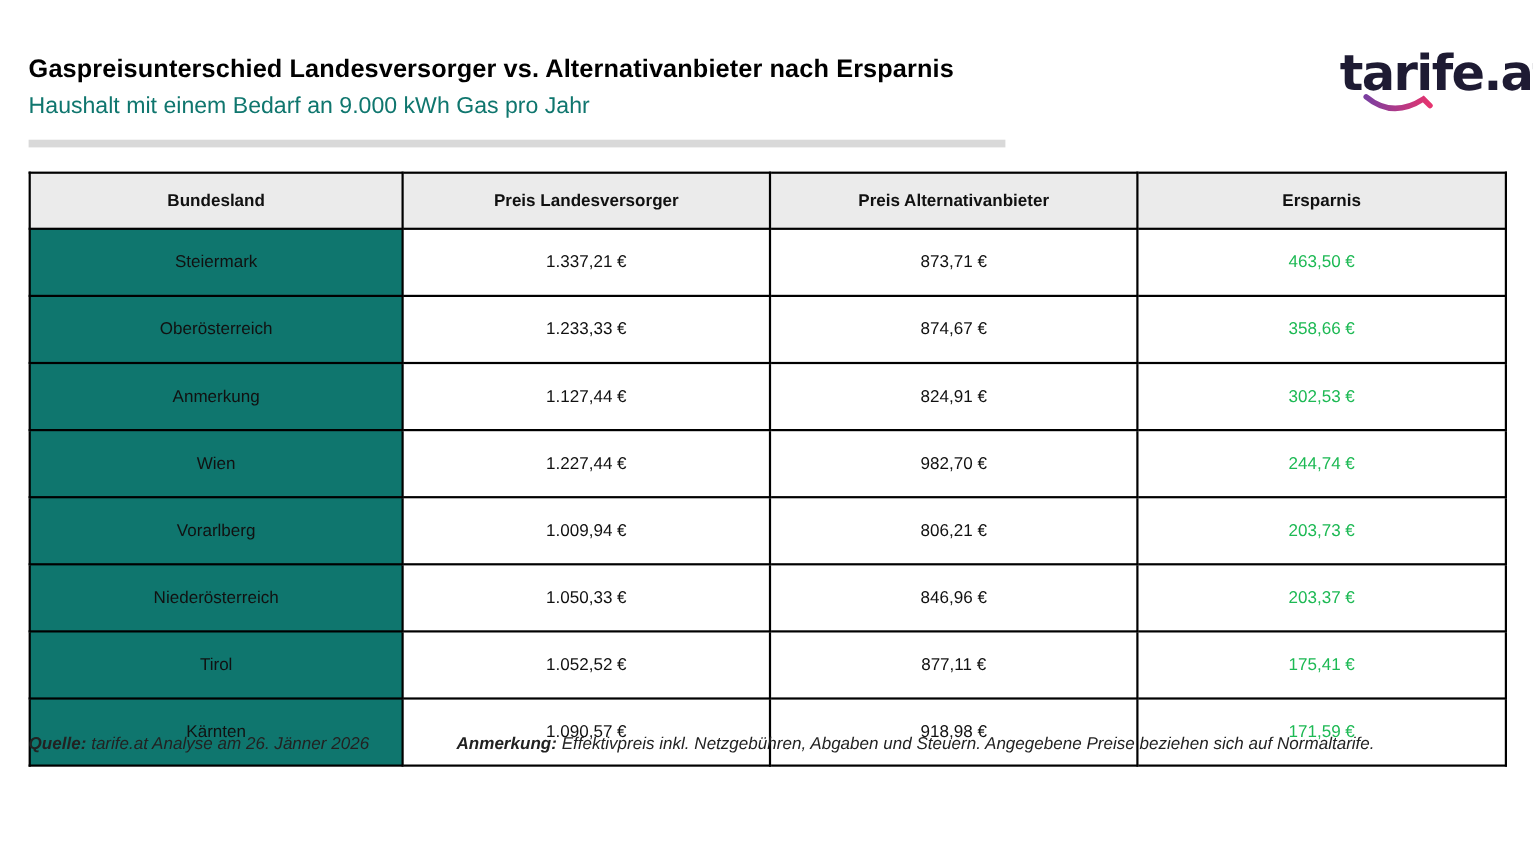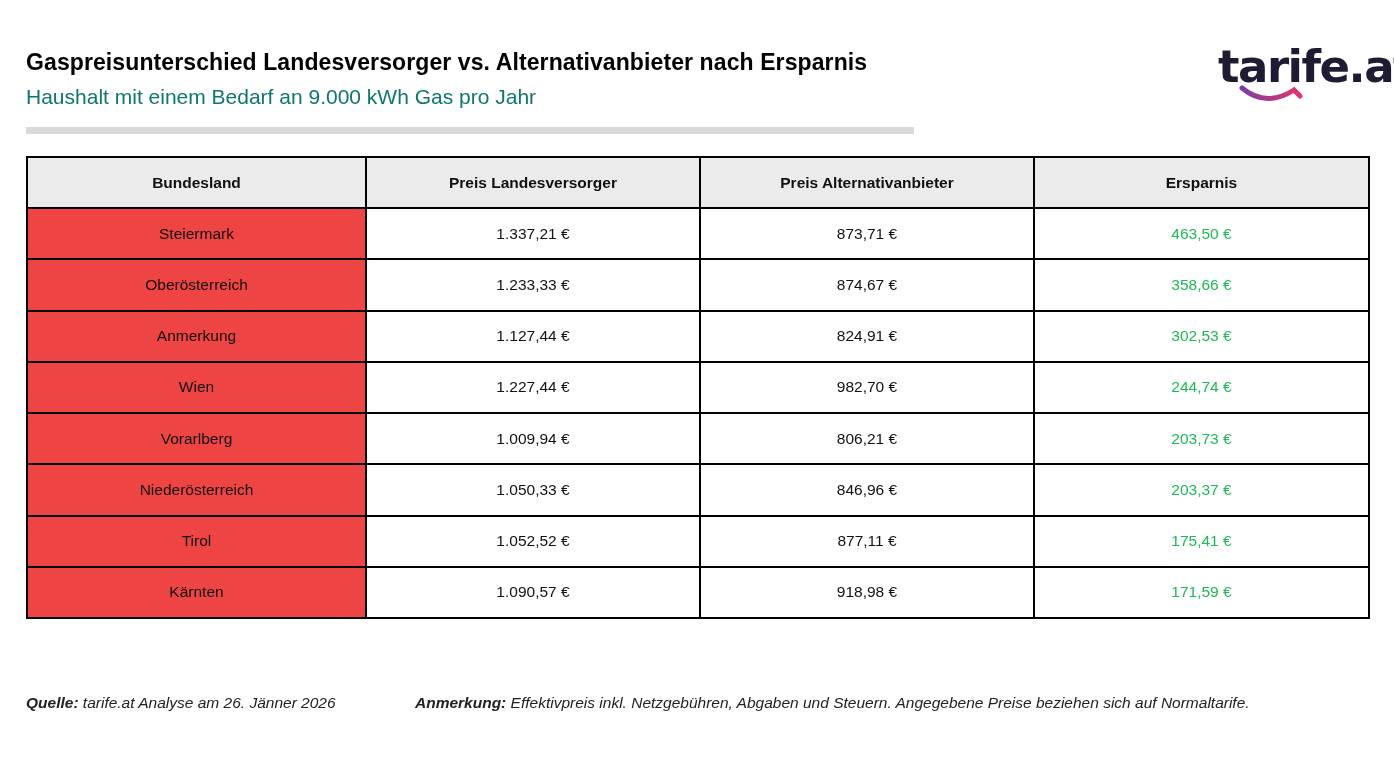--- a/index.html
+++ b/index.html
@@ -8,30 +8,30 @@
 
     .header { position: absolute; left: 26px; top: 44px; width: 900px; }
     .title { font-size: 23px; font-weight: bold; color: #000000; line-height: 36px; letter-spacing: 0.1px; }
     .subtitle { font-size: 21px; font-weight: normal; color: #0f766e; line-height: 34px; margin-top: 0px; }
     .divider { position: absolute; left: 26px; top: 127px; width: 888px; height: 7px; background: #d9d9d9; }
 
     .logo { position: absolute; left: 1218px; top: 40px; width: 156px; height: 66px; }
     .logo-text { position: absolute; left: 0; top: 0; font-size: 45px; font-weight: bold; color: #1e1b33; letter-spacing: -1.5px; line-height: 54px; font-family: "DejaVu Sans", sans-serif; }
     .logo-smile { position: absolute; left: 20px; top: 42px; width: 70px; height: 24px; }
 
-    .table-wrap { position: absolute; left: 26px; top: 156px; width: 1342px; height: 463px; }
+    .table-wrap { position: absolute; left: 26px; top: 156px; width: 1342px; height: 541px; }
     table { width: 100%; height: 100%; border-collapse: collapse; table-layout: fixed; border: 2.5px solid #000; }
     th, td { border: 2.5px solid #000; text-align: center; vertical-align: middle; font-size: 15.5px; height: 51px; }
     th { background: #ebebeb; font-weight: bold; color: #111; }
     td { background: #ffffff; color: #111; }
-    td.state { background: #ef4444; }
+    td.state { background: #0f766e; }
     td.saving { color: #1db954; }
     col.c1 { width: 339px; } col.c2 { width: 334px; } col.c3 { width: 334px; } col.c4 { width: 335px; }
 
-    .footer { position: absolute; top: 693px; font-size: 15.5px; font-style: italic; color: #222; line-height: 20px; }
+    .footer { position: absolute; top: 667px; font-size: 15.5px; font-style: italic; color: #222; line-height: 20px; }
     .footer b { font-weight: bold; font-style: italic; }
     .footer.source { left: 26px; }
     .footer.note { left: 415px; }
   </style>
 </head>
 <body>
 
 <div class="header">
   <div class="title">Gaspreisunterschied Landesversorger vs. Alternativanbieter nach Ersparnis</div>
   <div class="subtitle">Haushalt mit einem Bedarf an 9.000 kWh Gas pro Jahr</div>

